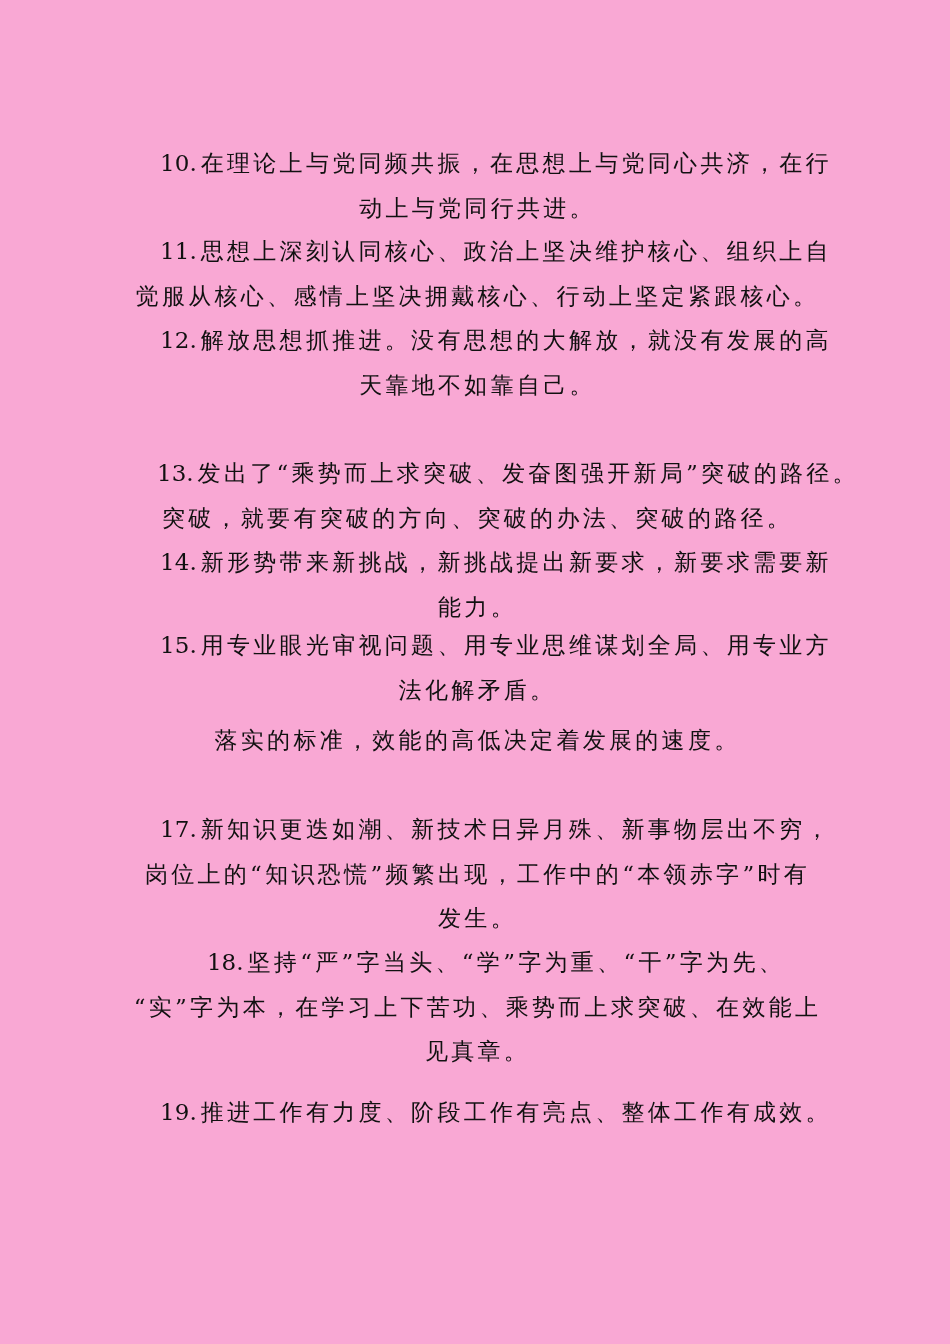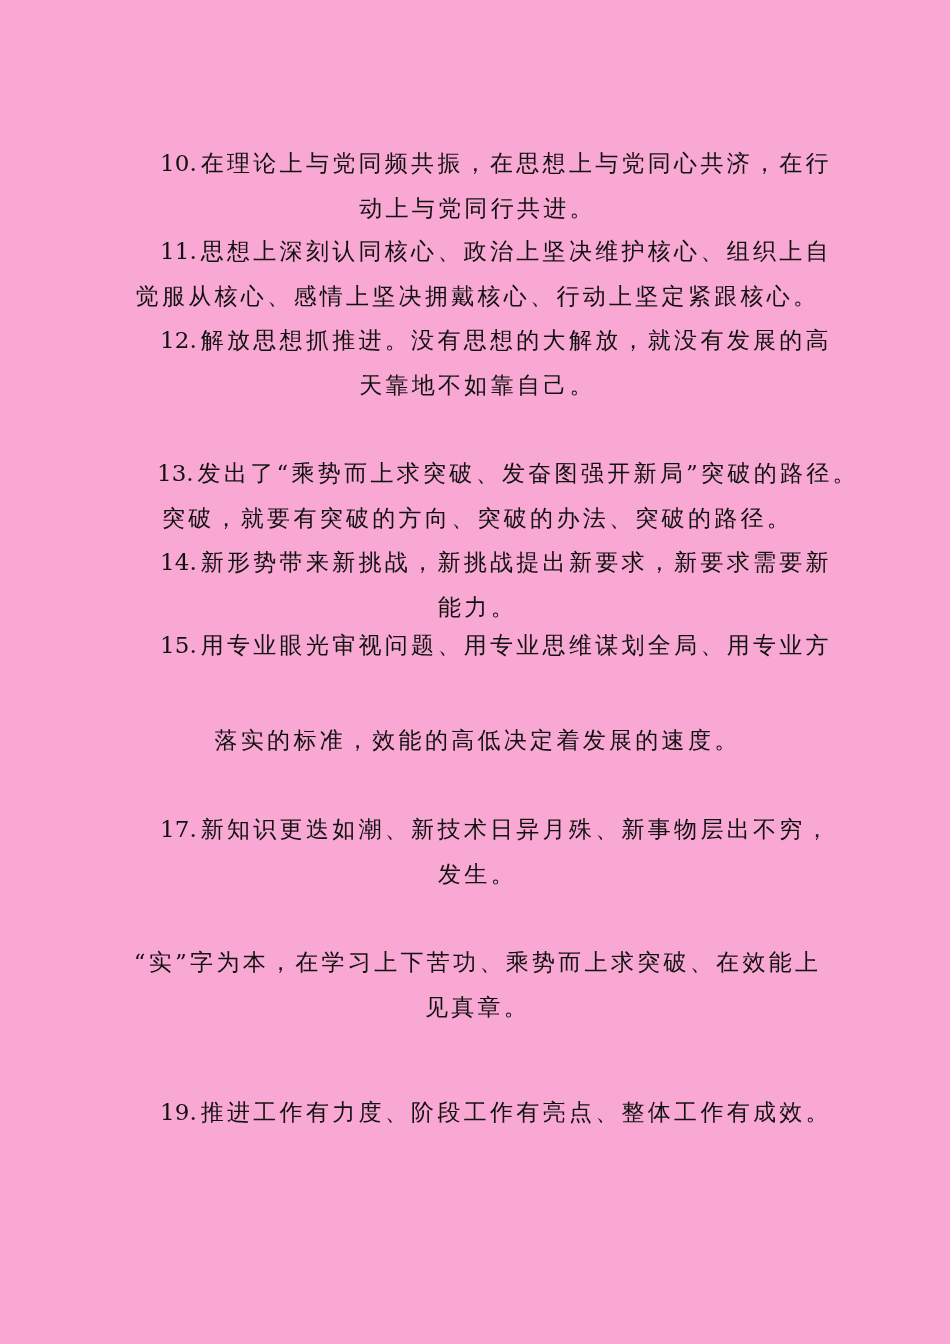--- a/index.html
+++ b/index.html
@@ -44,32 +44,35 @@
     <div class="line">突破，就要有突破的方向、突破的办法、突破的路径。</div>
   </div>
 
   <div class="para" style="top:540px">
     <div class="line first"><span class="num">14.</span><span>新形势带来新挑战，新挑战提出新要求，新要求需要新</span></div>
     <div class="line">能力。</div>
   </div>
 
   <div class="para" style="top:623px">
     <div class="line first"><span class="num">15.</span><span>用专业眼光审视问题、用专业思维谋划全局、用专业方</span></div>
+    <div class="line">法化解矛盾。</div>
   </div>
 
   <div class="para" style="top:718px">
     <div class="line">落实的标准，效能的高低决定着发展的速度。</div>
   </div>
 
   <div class="para" style="top:807px">
     <div class="line first"><span class="num">17.</span><span>新知识更迭如潮、新技术日异月殊、新事物层出不穷，</span></div>
+    <div class="line">岗位上的“知识恐慌”频繁出现，工作中的“本领赤字”时有</div>
     <div class="line">发生。</div>
   </div>
 
   <div class="para" style="top:940px">
+    <div class="line first"><span class="num">18.</span><span>坚持“严”字当头、“学”字为重、“干”字为先、</span></div>
     <div class="line">“实”字为本，在学习上下苦功、乘势而上求突破、在效能上</div>
     <div class="line">见真章。</div>
   </div>
 
   <div class="para" style="top:1090px">
     <div class="line first"><span class="num">19.</span><span>推进工作有力度、阶段工作有亮点、整体工作有成效。</span></div>
   </div>
 
 </div>
 

